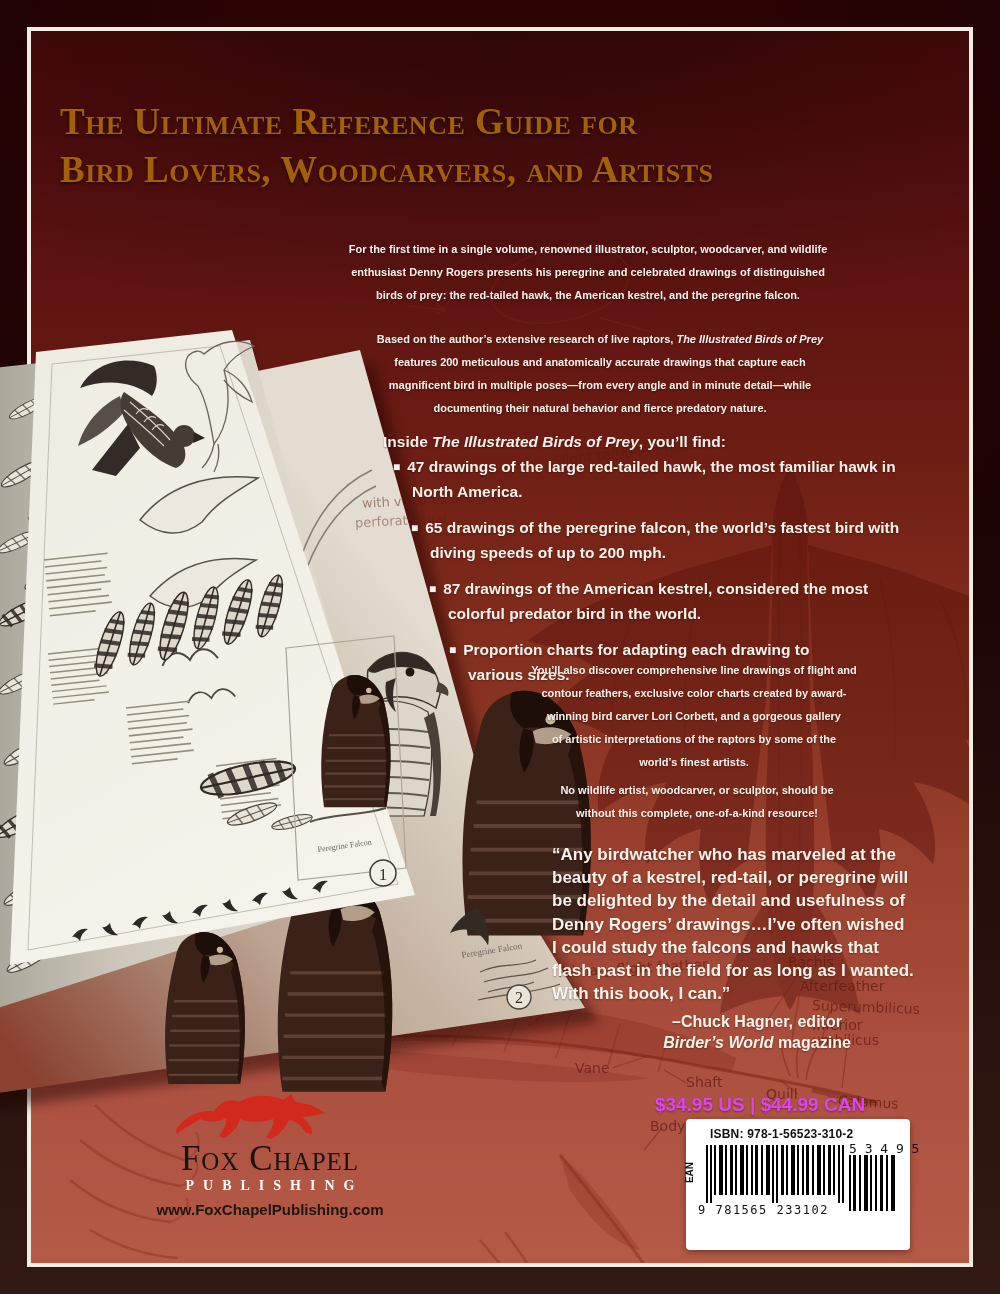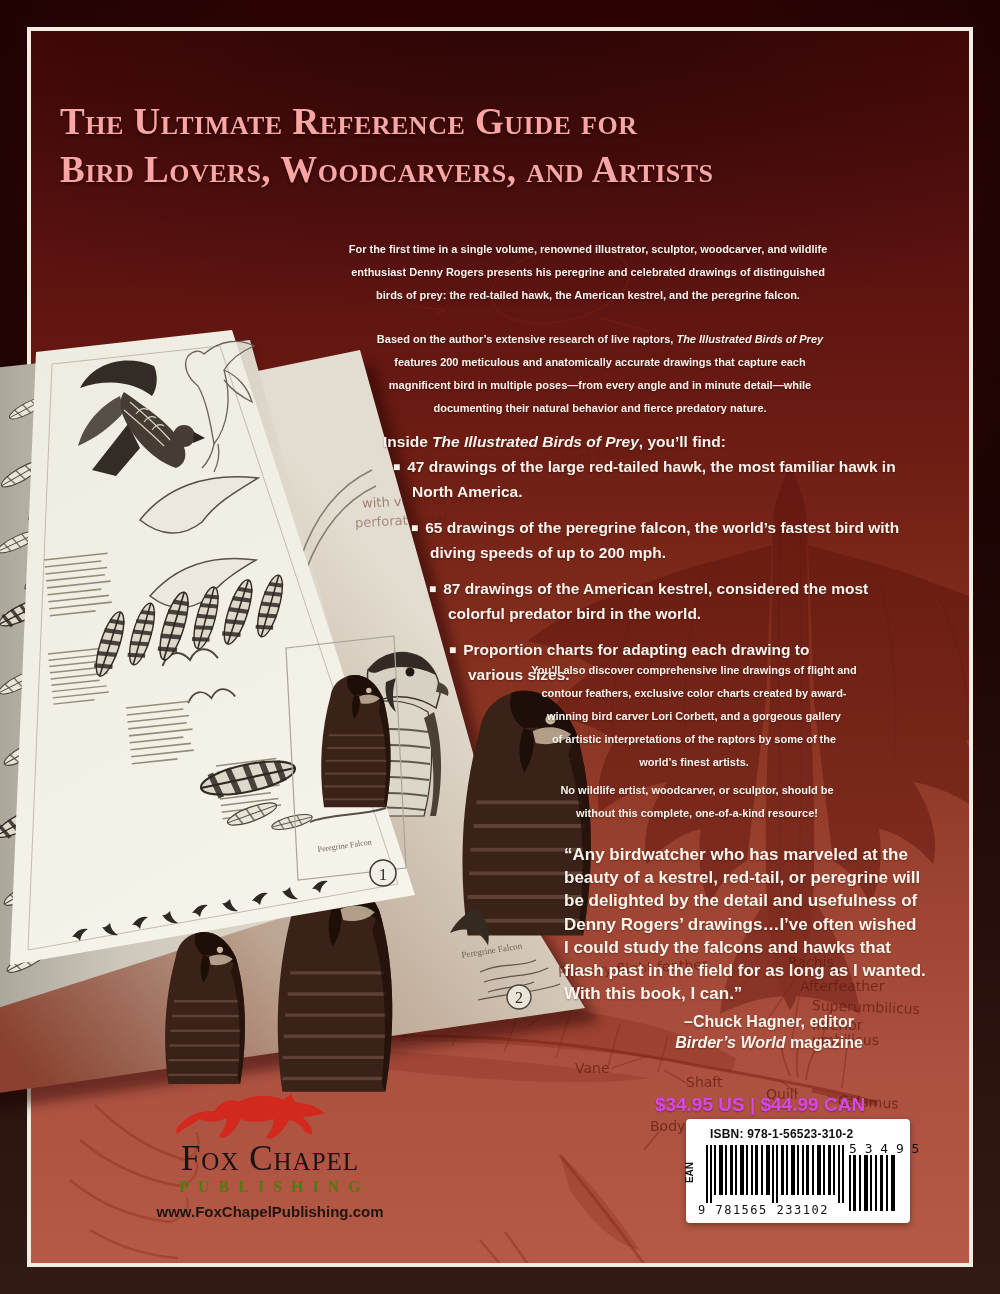--- a/index.html
+++ b/index.html
@@ -11,61 +11,61 @@
       linear-gradient(180deg,#2b0303 0%,#3c0806 40%,#542017 70%,#6e392b 100%);}
   .panel{position:absolute;inset:31px;
     background:
       radial-gradient(140% 38% at 50% 0%, rgba(0,0,0,.38), rgba(0,0,0,0) 62%),
       linear-gradient(180deg,#4b0909 0%,#591110 16%,#6c1c13 33%,#86301f 52%,#9d4331 70%,#ad5140 85%,#b45a46 100%);}
   .frame{position:absolute;inset:27px;border:4px solid #f2ede3;}
   .art{position:absolute;left:0;top:0;width:1000px;height:1294px;}
   
   .title-line{position:absolute;left:60px;white-space:nowrap;
     font-family:"Liberation Serif","DejaVu Serif",serif;font-weight:bold;
-    font-variant:small-caps;font-size:37px;letter-spacing:.5px;color:#fca5a5;
+    font-variant:small-caps;font-size:37px;letter-spacing:.5px;color:#a16207;
     text-shadow:0 2px 3px rgba(0,0,0,.5);}
   .cblock{position:absolute;text-align:center;color:#f7f3ec;font-weight:bold;
     font-size:11px;line-height:23px;text-shadow:0 1px 2px rgba(25,0,0,.4);}
   .cblock .ln{white-space:nowrap;}
   .lblock{position:absolute;color:#f7f3ec;font-weight:bold;font-size:15.5px;
     line-height:23px;white-space:nowrap;text-shadow:0 1px 2px rgba(25,0,0,.4);}
   .it{font-style:italic;}
   .bullet{position:absolute;color:#f7f3ec;font-weight:bold;font-size:15.5px;
     line-height:23px;text-shadow:0 1px 2px rgba(25,0,0,.4);}
   .bullet .l1{white-space:nowrap;}
   .bullet .l2{white-space:nowrap;padding-left:19px;}
   .bullet .sq{font-size:12px;margin-right:7px;position:relative;top:-1px;}
   .quote{position:absolute;left:552px;top:843px;width:410px;color:#f8f4ec;
-    font-weight:bold;font-size:17px;line-height:23.2px;text-shadow:0 1px 2px rgba(25,0,0,.35);margin-left:12px;}
+    font-weight:bold;font-size:17px;line-height:23.2px;text-shadow:0 1px 2px rgba(25,0,0,.35);}
   .quote .ln{white-space:nowrap;}
   .attrib{margin-top:6px;text-align:center;font-size:16px;line-height:21px;}
   .price{position:absolute;left:640px;top:1094px;width:240px;text-align:center;
     color:#d946ef;font-weight:bold;font-size:19px;white-space:nowrap;
     text-shadow:0 1px 2px rgba(25,0,0,.4);}
   
   .slabel{position:absolute;font-family:"DejaVu Sans",sans-serif;font-size:14px;
     color:#5f1b0f;opacity:.7;white-space:nowrap;}
   
-  .bcode{position:absolute;left:686px;top:1119px;width:224px;height:104px;
+  .bcode{position:absolute;left:686px;top:1119px;width:224px;height:131px;
     background:#fff;border-radius:4px;box-shadow:0 2px 6px rgba(20,0,0,.4);}
   .isbn{position:absolute;left:24px;top:8px;font-weight:bold;font-size:12px;
     color:#101010;letter-spacing:.2px;}
   .eanlab{position:absolute;left:-7px;top:48px;transform:rotate(-90deg);
     font-weight:bold;font-size:10px;color:#101010;}
   .bdigits{position:absolute;left:12px;top:84px;font-family:"DejaVu Sans Mono",monospace;
     font-size:12px;color:#101010;letter-spacing:1.5px;white-space:nowrap;}
   .addig{position:absolute;left:163px;top:22px;font-family:"DejaVu Sans Mono",monospace;
     font-size:13px;color:#101010;white-space:nowrap;}
   
   .pub{position:absolute;left:138px;top:1094px;width:264px;text-align:center;}
   .pubname{font-family:"Liberation Serif","DejaVu Serif",serif;font-weight:normal;
     font-variant:small-caps;font-size:35px;line-height:33px;letter-spacing:1px;color:#181312;}
   .pubsub{font-family:"Liberation Serif","DejaVu Serif",serif;font-weight:bold;
-    font-size:16px;letter-spacing:9px;padding-left:9px;text-transform:uppercase;
-    color:#4d7c0f;margin-top:3px;}
+    font-size:14px;letter-spacing:9px;padding-left:9px;text-transform:uppercase;
+    color:#ffffff;margin-top:3px;}
   .puburl{font-weight:bold;font-size:15px;color:#1d1613;margin-top:7px;}
 </style>
 </head>
 <body>
 
 <div class="cover">
   <div class="outer"></div>
   <div class="panel"></div>
   <div class="frame"></div>
 

